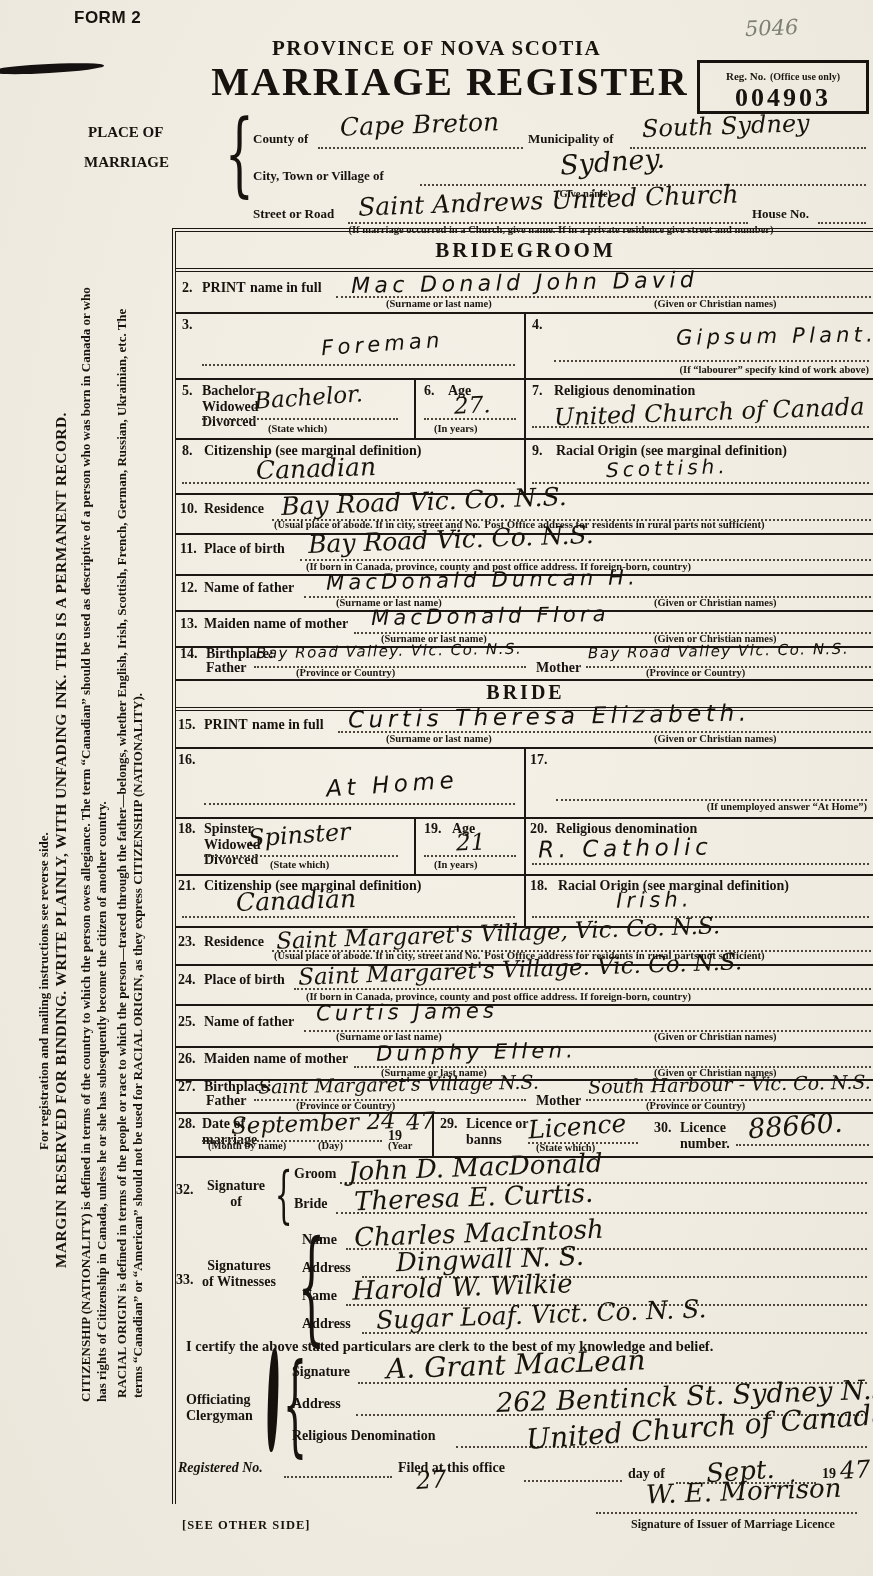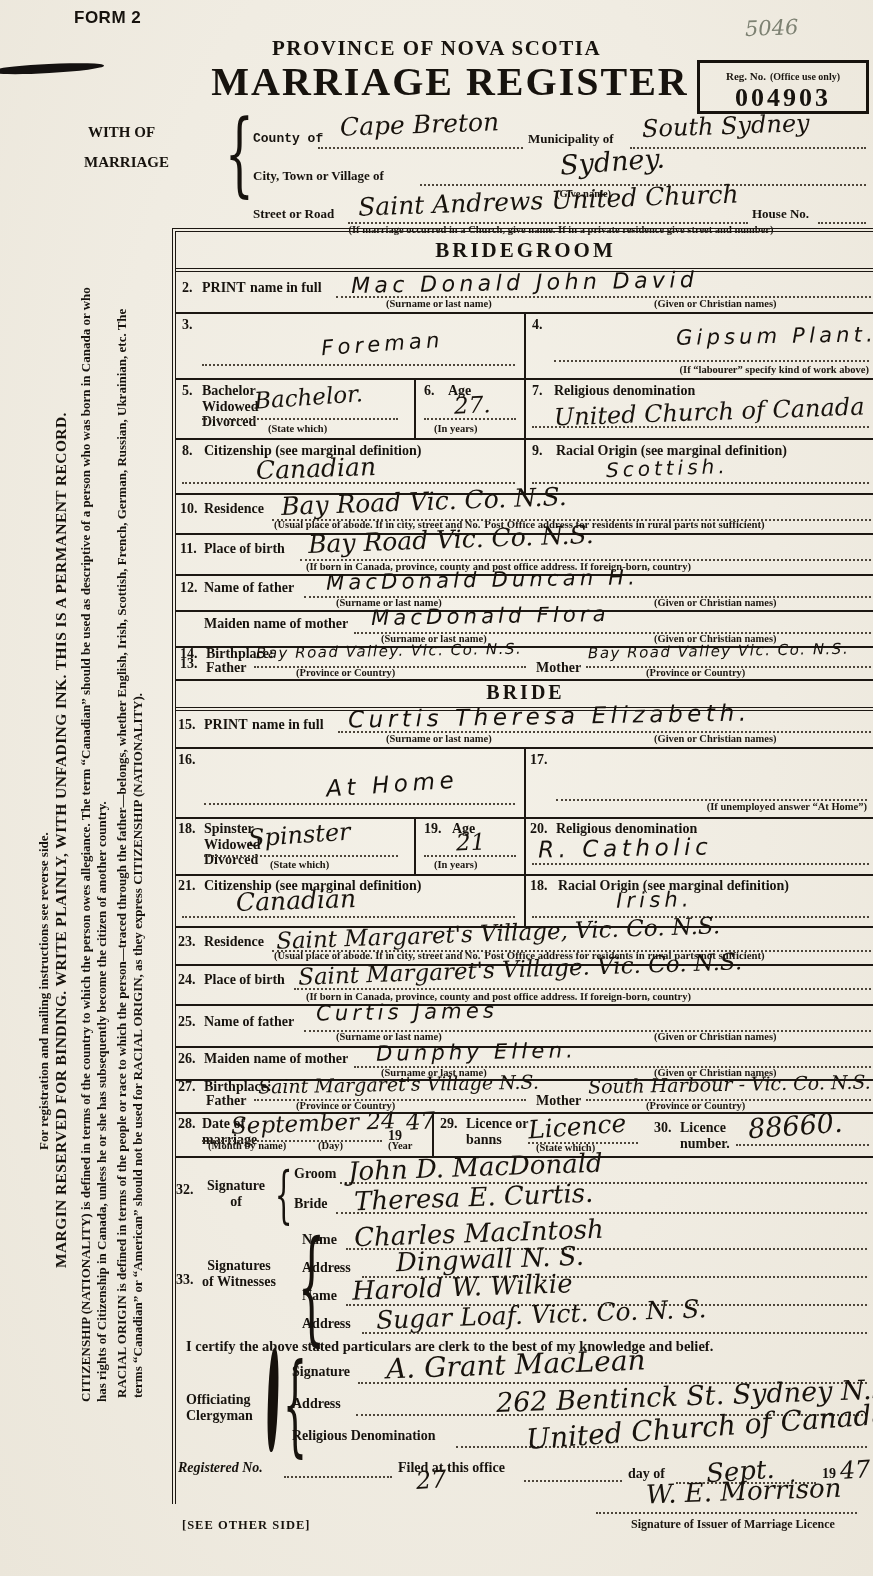--- a/index.html
+++ b/index.html
@@ -40,25 +40,25 @@
   <div class="abs" style="left:-6px;top:64px;width:110px;height:9px;background:#141110;border-radius:50% 60% 60% 50%;transform:rotate(-3deg);"></div>
 
   <div class="abs" style="left:697px;top:60px;width:166px;height:48px;border:3px solid #17130e;background:transparent;">
     <div style="text-align:center;margin-top:3px;">
       <span class="cap" style="font-size:11px;">Reg. No.</span>
       <span class="cap" style="font-size:10px;">(Office use only)</span>
     </div>
     <div style="text-align:center;font-weight:bold;font-size:26px;letter-spacing:3px;line-height:1.05;">004903</div>
   </div>
 
-  <div class="abs lbl" style="left:88px;top:124px;font-size:15px;">WITH OF</div>
+  <div class="abs lbl" style="left:88px;top:124px;font-size:15px;">PLACE OF</div>
   <div class="abs lbl" style="left:84px;top:154px;font-size:15px;">MARRIAGE</div>
   <div class="abs brace" style="left:210px;top:100px;font-size:92px;transform:scaleX(.5);">{</div>
 
-  <div class="abs lbl-sm" style="left:253px;top:132px;font-family:Liberation Mono, monospace;">County of</div>
+  <div class="abs lbl-sm" style="left:253px;top:132px;">County of</div>
   <div class="dot" style="left:318px;top:118px;width:205px;height:29px;"></div>
   <div class="abs hw t1" style="left:340px;top:110px;font-size:25px;">Cape Breton</div>
   <div class="abs lbl-sm" style="left:528px;top:132px;">Municipality of</div>
   <div class="dot" style="left:630px;top:118px;width:236px;height:29px;"></div>
   <div class="abs hw t1" style="left:642px;top:112px;font-size:24px;">South Sydney</div>
 
   <div class="abs lbl-sm" style="left:253px;top:169px;">City, Town or Village of</div>
   <div class="dot" style="left:420px;top:154px;width:446px;height:30px;"></div>
   <div class="abs hw t2" style="left:560px;top:146px;font-size:27px;">Sydney.</div>
   <div class="abs cap" style="left:524px;top:188px;padding-left:32px;">(Give name)</div>
@@ -155,21 +155,21 @@
     <div class="row solid-b" style="top:342px;height:36px;">
       <span class="abs num" style="left:4px;top:6px;">12.</span>
       <span class="abs lbl" style="left:28px;top:6px;">Name of father</span>
       <div class="dot" style="left:128px;right:4px;top:0;height:22px;"></div>
       <span class="abs hwc t3" style="left:150px;top:-6px;font-size:21px;">MacDonald   Duncan   H.</span>
       <span class="abs cap" style="left:160px;bottom:1px;">(Surname or last name)</span>
       <span class="abs cap" style="left:478px;bottom:1px;">(Given or Christian names)</span>
     </div>
 
     <div class="row solid-b" style="top:378px;height:36px;">
-      <span class="abs num" style="left:4px;top:6px;margin-top:40px;">13.</span>
+      <span class="abs num" style="left:4px;top:6px;">13.</span>
       <span class="abs lbl" style="left:28px;top:6px;">Maiden name of mother</span>
       <div class="dot" style="left:178px;right:4px;top:0;height:22px;"></div>
       <span class="abs hwc t3" style="left:195px;top:-6px;font-size:21px;">MacDonald   Flora</span>
       <span class="abs cap" style="left:205px;bottom:1px;">(Surname or last name)</span>
       <span class="abs cap" style="left:478px;bottom:1px;">(Given or Christian names)</span>
     </div>
 
     <div class="row solid-b" style="top:414px;height:33px;">
       <span class="abs num" style="left:4px;top:0px;">14.</span>
       <span class="abs lbl" style="left:30px;top:0px;">Birthplace:</span>

